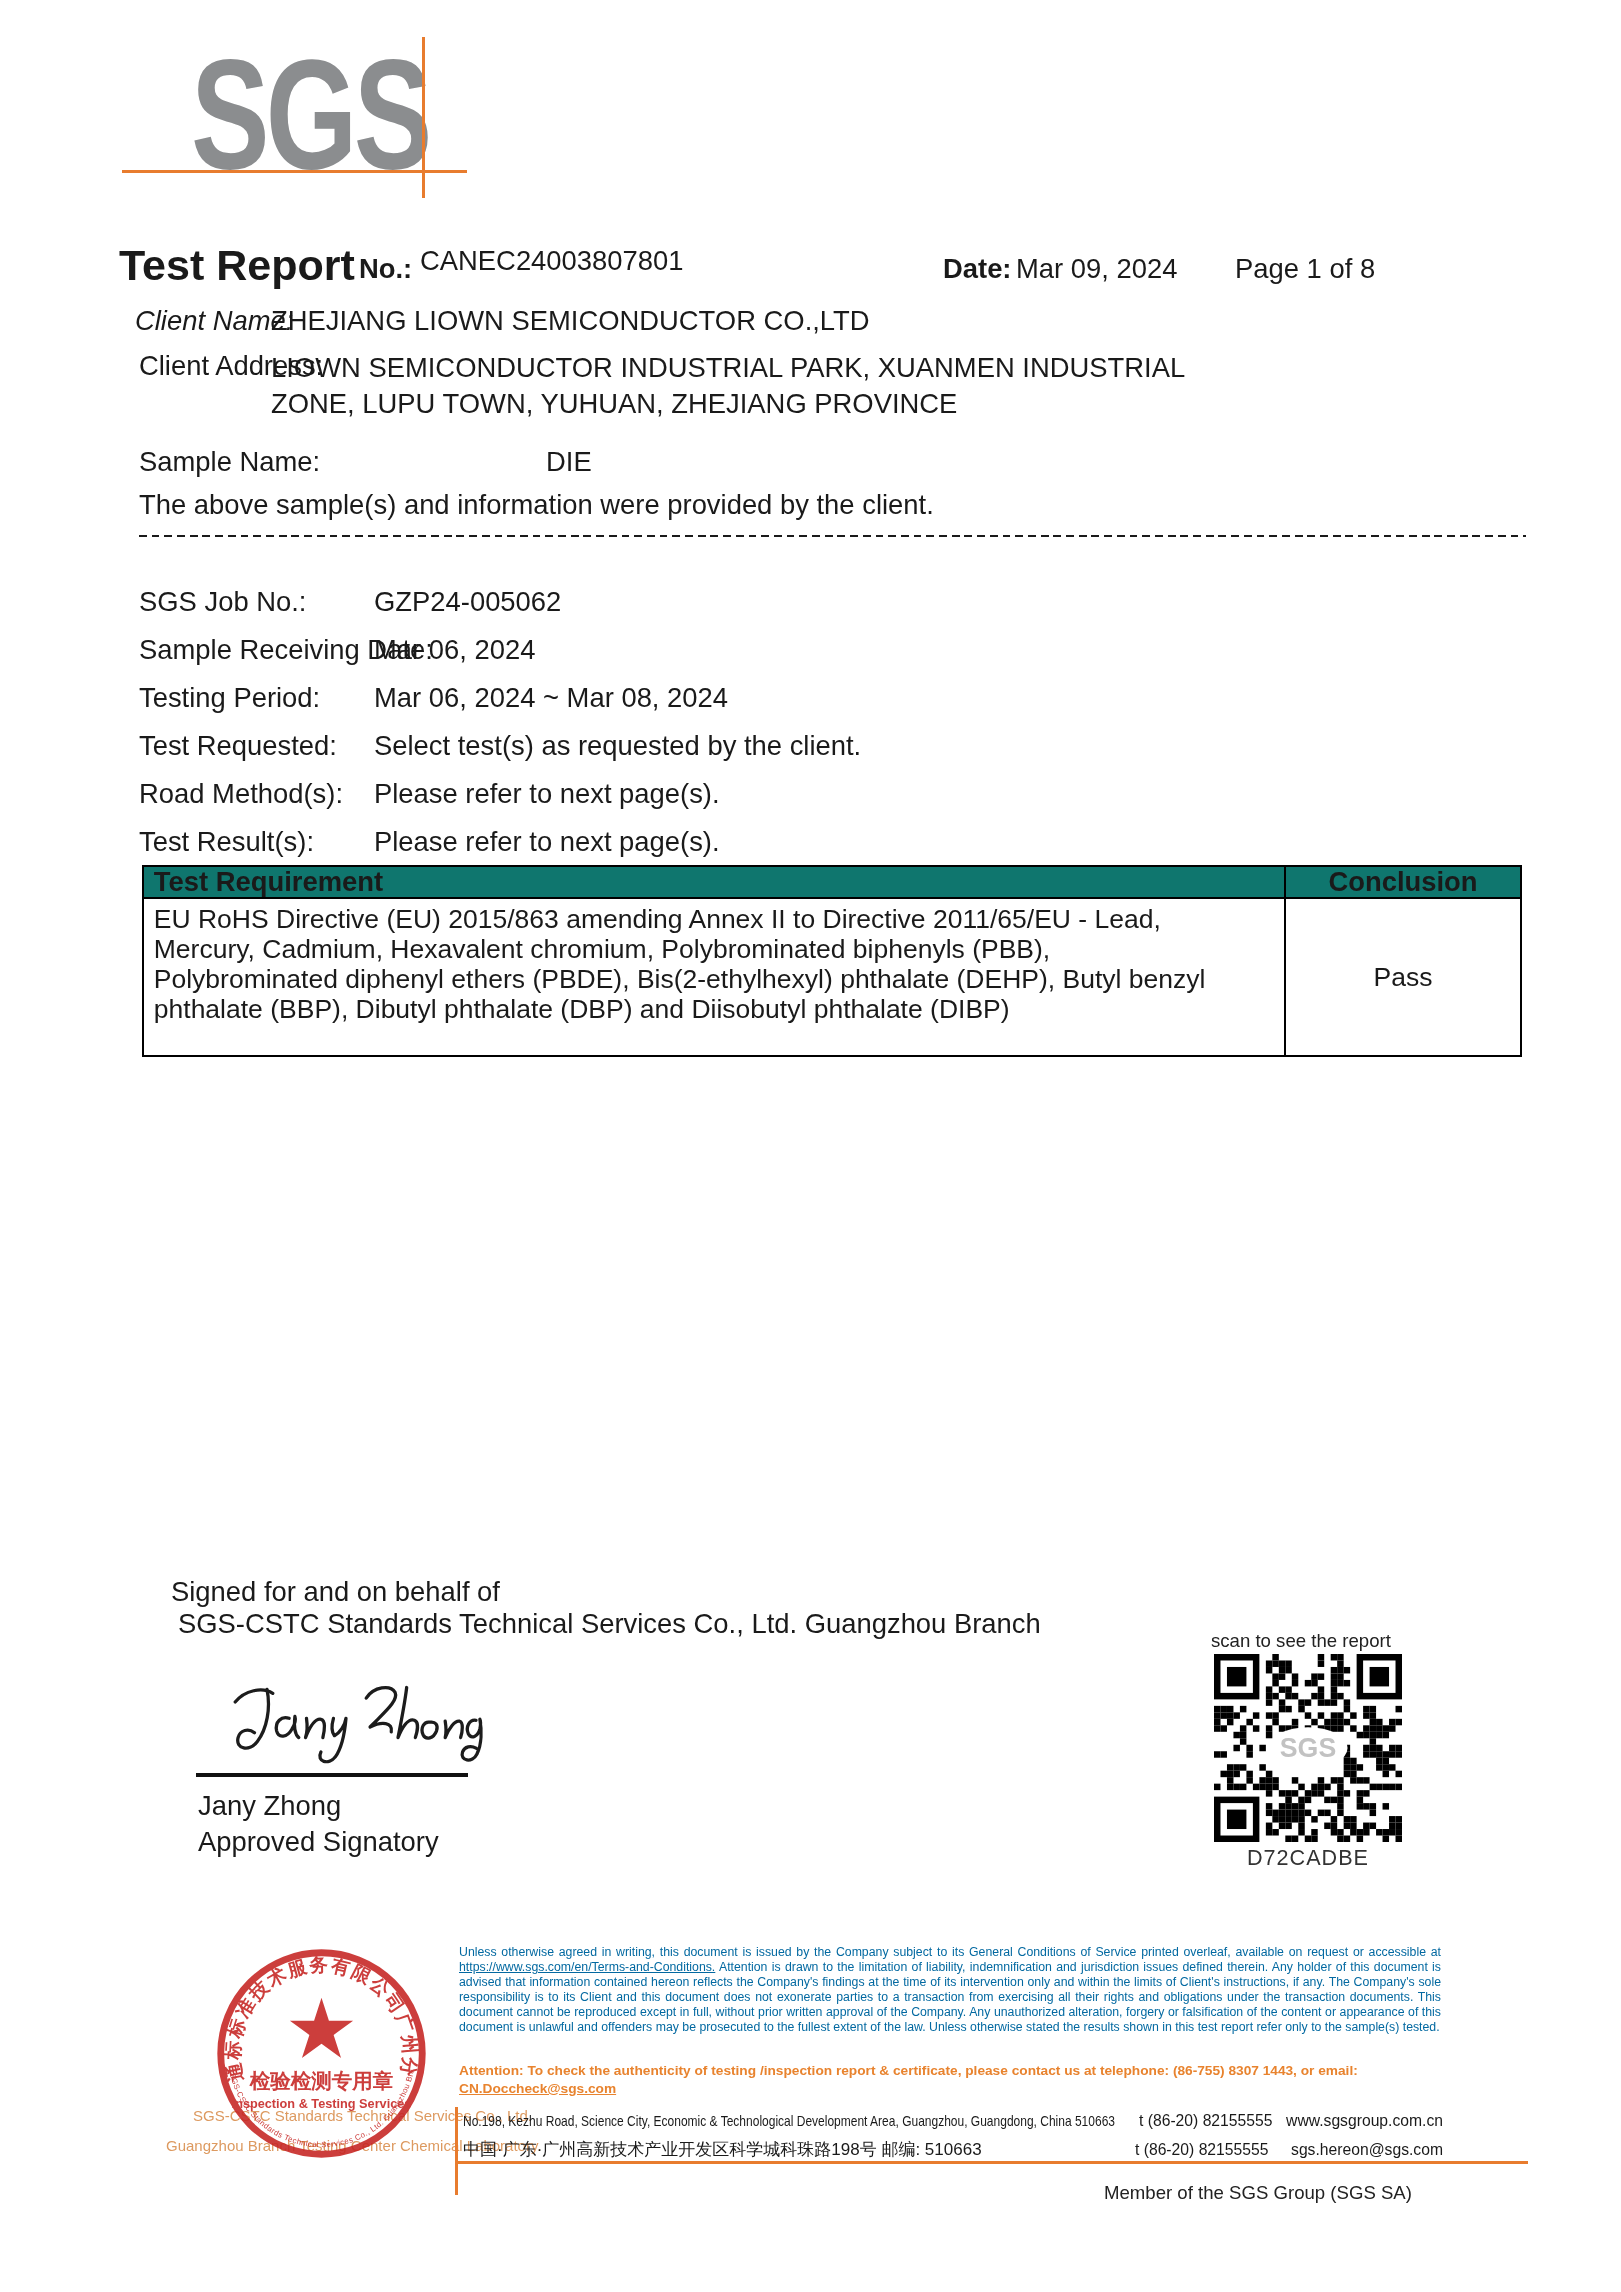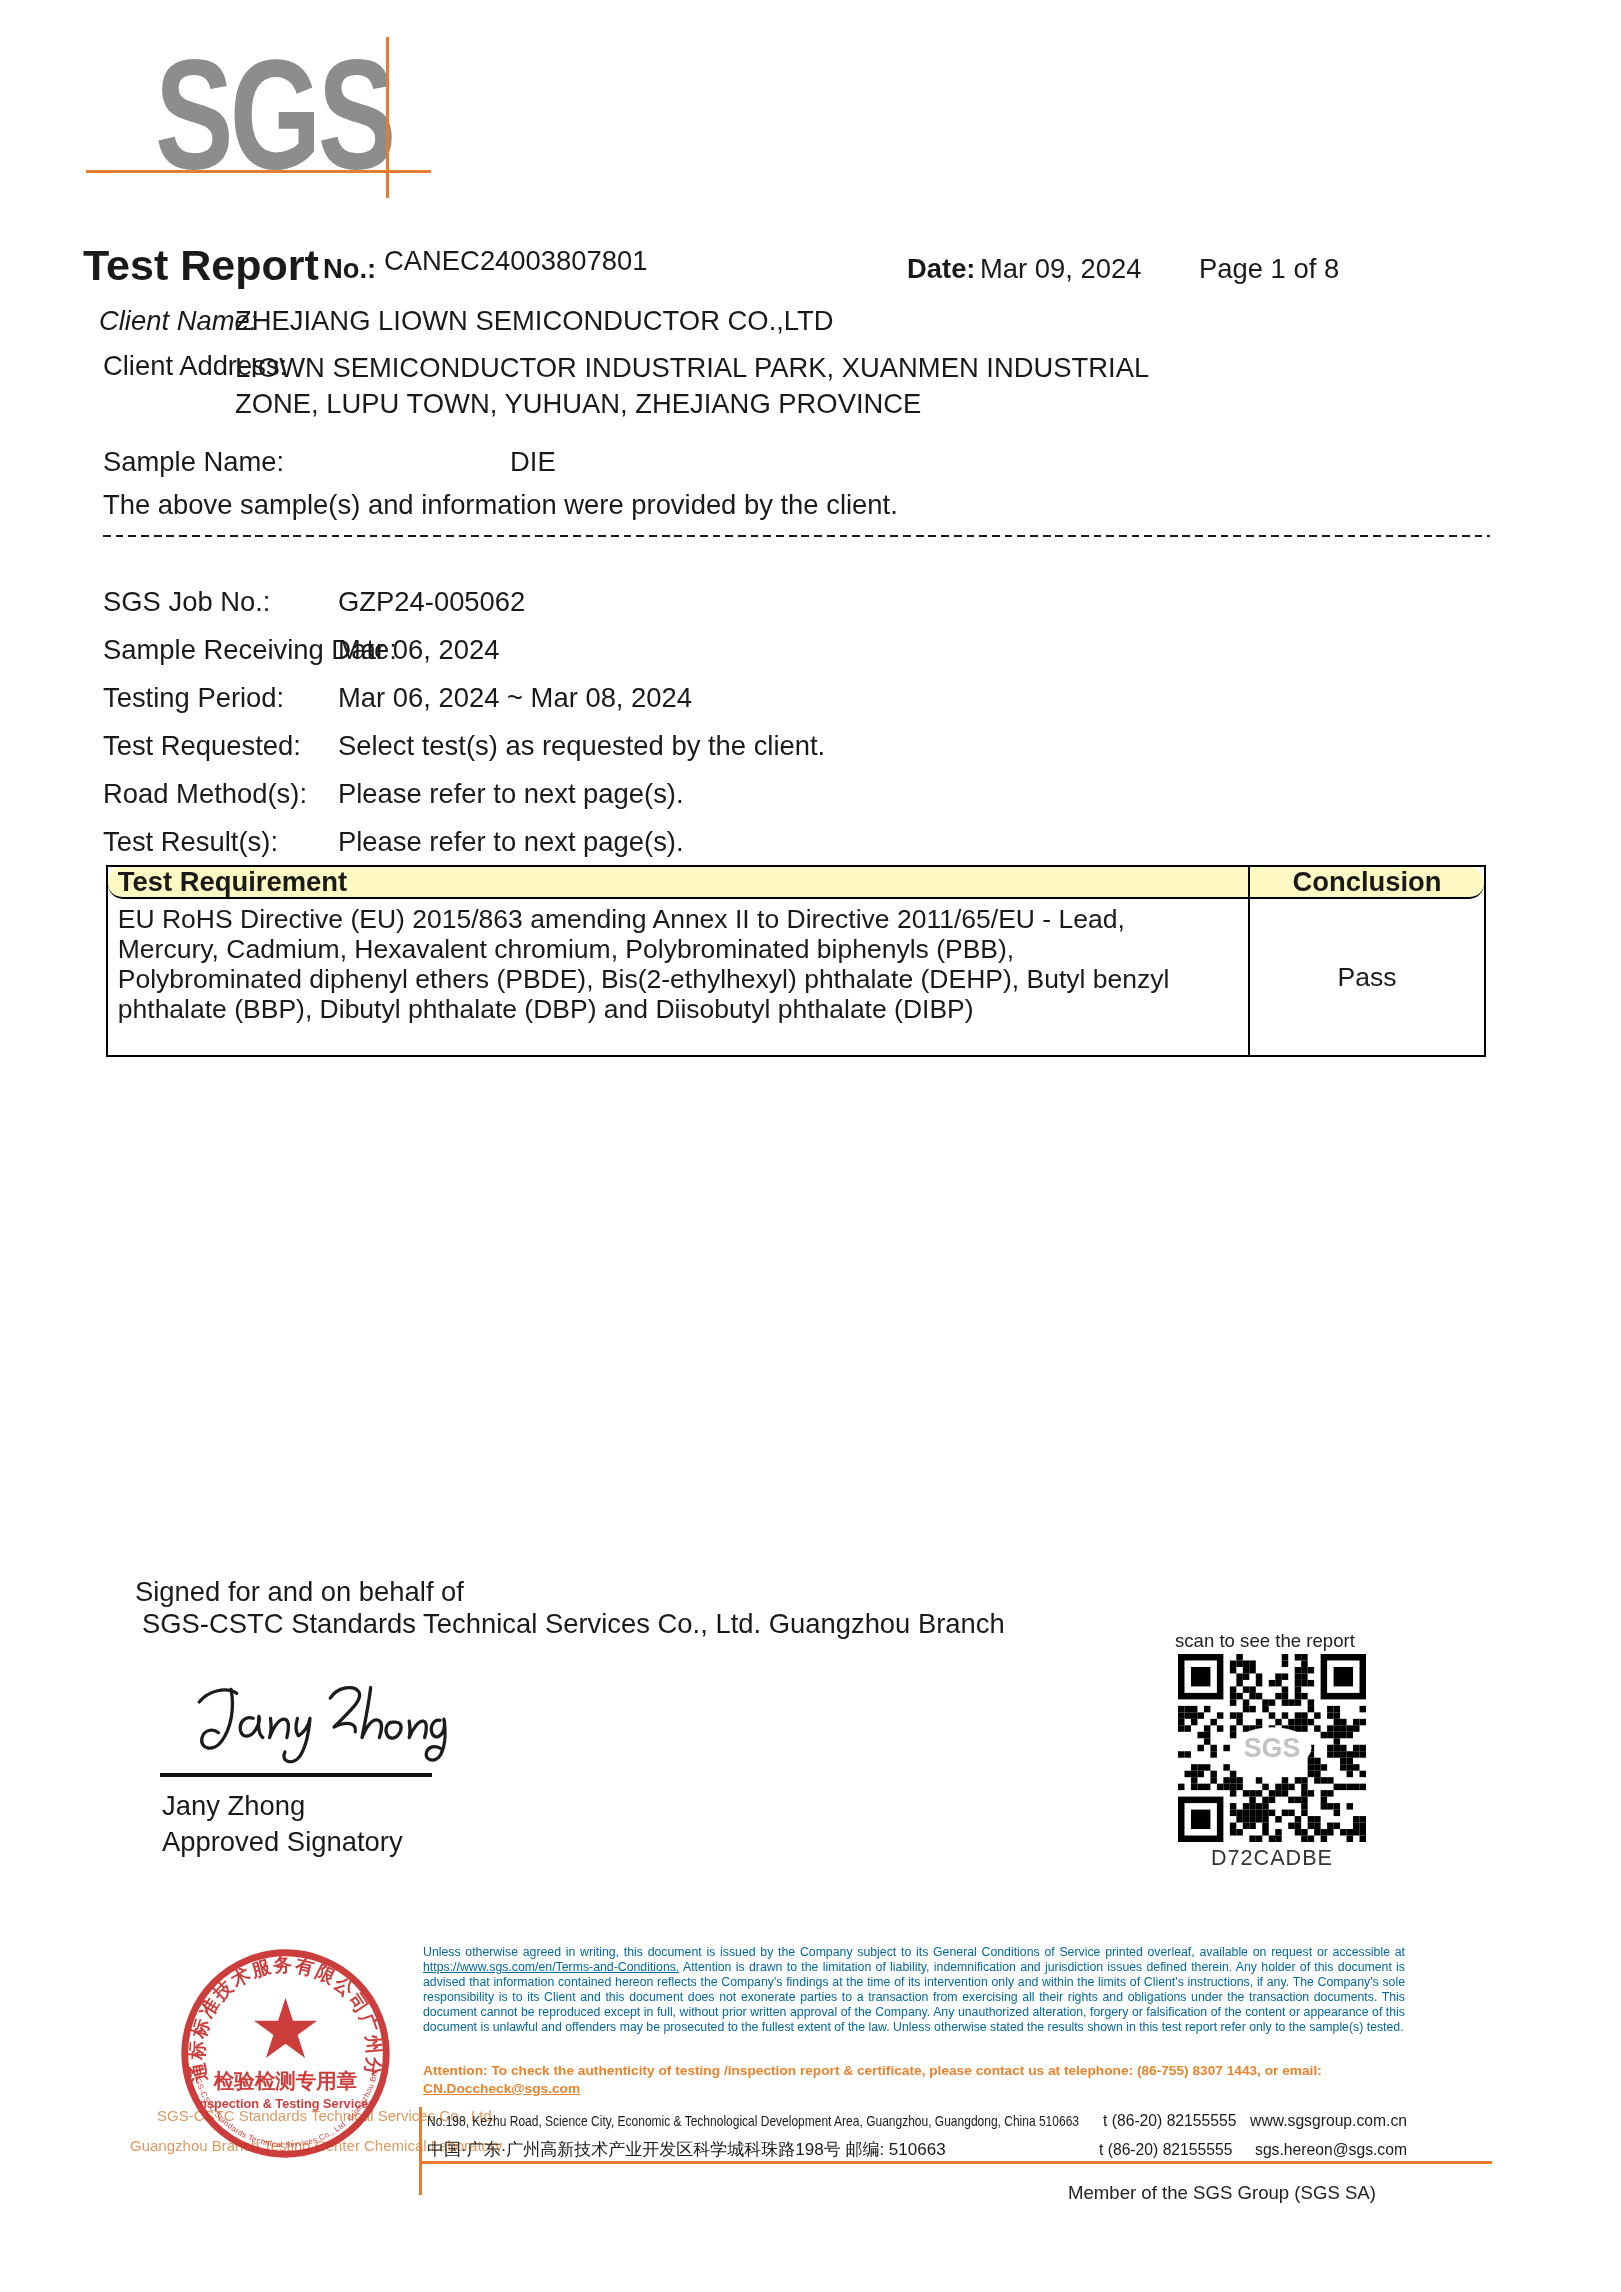--- a/index.html
+++ b/index.html
@@ -1,32 +1,32 @@
 <!DOCTYPE html>
 <html><head>
 <meta charset="utf-8">
 <style>
   html,body{margin:0;padding:0;background:#fff;}
   .page{position:relative;width:1581px;height:2293px;background:#ffffff;overflow:hidden;
-        font-family:"Liberation Sans","DejaVu Sans",sans-serif;color:#1a1a1a;}
+        font-family:"Liberation Sans","DejaVu Sans",sans-serif;color:#1a1a1a;margin-left:36px;}
   .abs{position:absolute;}
   .b{font-weight:bold;}
   
   .logo-text{font-size:155px;font-weight:bold;color:#8b8d8f;letter-spacing:-4.9px;line-height:147px;
              transform:scaleX(0.76);transform-origin:left top;}
   .oline{background:#e87c2e;}
   
   .title{font-size:43px;font-weight:bold;}
   .meta{font-size:27.4px;}
   .body-t{font-size:27.4px;}
   
   .dashes{height:2px;background:repeating-linear-gradient(90deg,#1a1a1a 0 7.8px,transparent 7.8px 12.7px);}
   
   .rtable{border:2px solid #000;display:flex;flex-direction:column;}
-  .rtable .hrow{display:flex;background:#fef9c3;border-bottom:2px solid #000;height:30px;align-items:center;border-radius:15px;}
+  .rtable .hrow{display:flex;background:#0f766e;border-bottom:2px solid #000;height:30px;align-items:center;}
   .rtable .brow{display:flex;flex:1;}
   .c1{width:1142px;border-right:2px solid #000;box-sizing:border-box;}
   .c2{flex:1;display:flex;align-items:center;justify-content:center;}
   .hrow .c1{padding-left:9.8px;font-size:27.4px;font-weight:bold;}
   .hrow .c2{font-size:27.4px;font-weight:bold;}
   .req{font-size:26.5px;line-height:30px;padding:4.9px 57px 4.9px 9.8px;}
   .pass{font-size:26.5px;}
   
   .sigline{height:3.9px;background:#111;}
   

